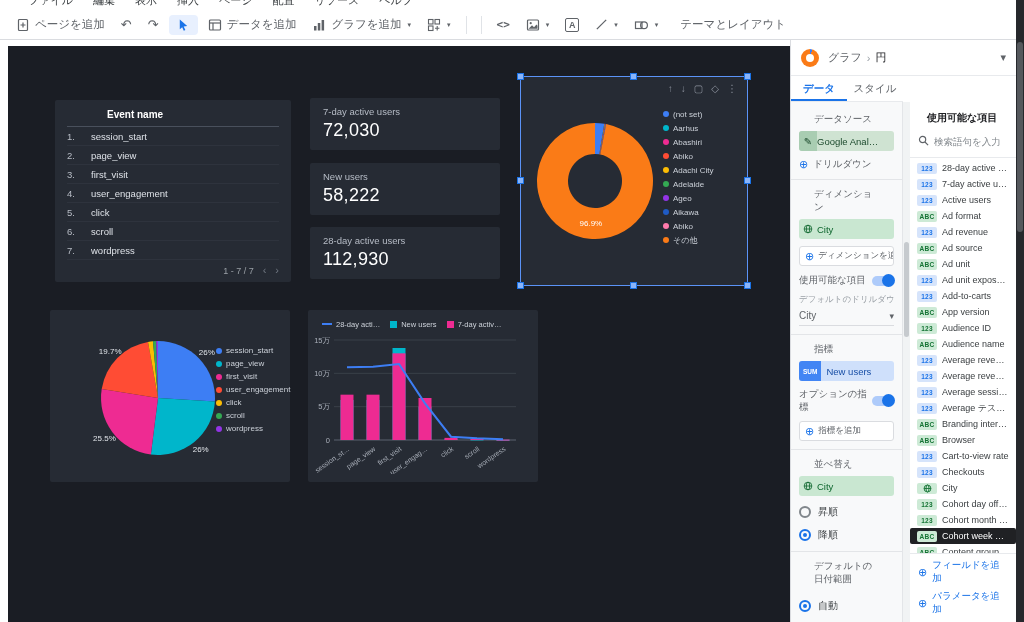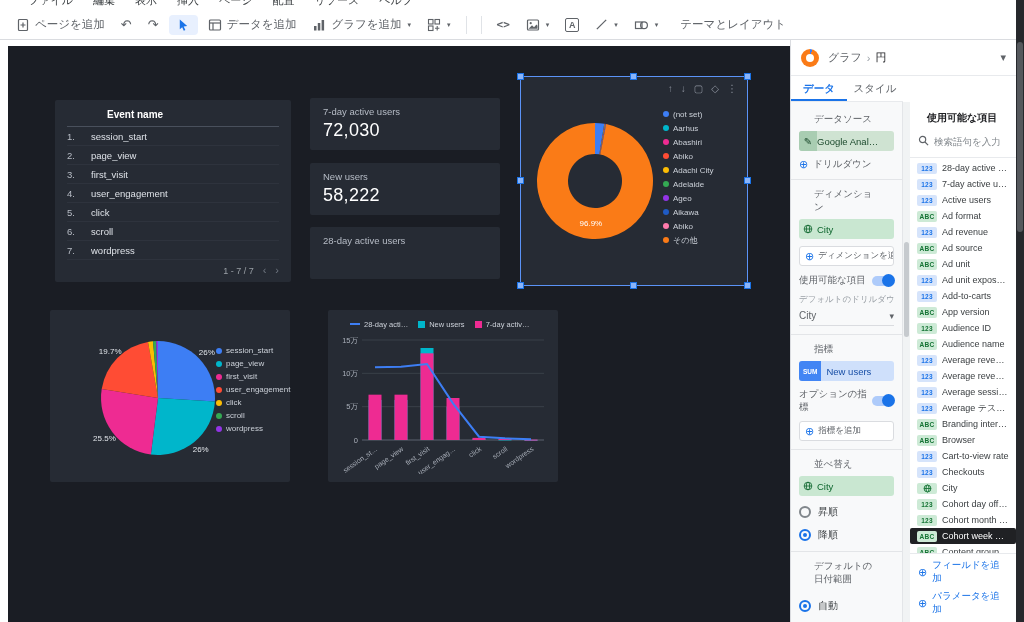--- a/index.html
+++ b/index.html
@@ -60,21 +60,21 @@
   .lg-marker{flex:none;display:inline-block}
   .lg-label{font-size:8px;color:#ccd1d9;white-space:nowrap}
 
   
   .pie-card{left:42px;top:264px;width:240px;height:172px}
   .pie-svg{position:absolute;left:0;top:4px}
   .pie-lg{left:166px;top:34px}
   .pie-lg .lg-item{height:13px}
 
   
-  .combo-card{left:320px;top:264px;width:230px;height:172px;padding:6px 8px}
+  .combo-card{left:300px;top:264px;width:230px;height:172px;padding:6px 0}
   .combo-lg{display:flex;gap:10px;margin:2px 0 2px 14px}
   .combo-lg .lg-item{height:12px}
   .combo-lg .lg-label{font-size:7.5px}
 
   
   .rightpane{position:absolute;left:790px;top:0;width:226px;bottom:0;background:#fff;border-left:1px solid #dadce0}
   .rp-header{height:36px;display:flex;align-items:center;padding:0 10px;border-bottom:1px solid #e8eaed}
   .donut-mini{width:18px;height:18px;border-radius:50%;background:conic-gradient(#3d7ef4 0 14deg,#fa7b17 14deg 360deg);display:flex;align-items:center;justify-content:center;margin-right:9px;flex:none}
   .donut-mini .hole{width:8px;height:8px;border-radius:50%;background:#fff}
   .bc-type{font-size:11px;color:#5f6368}
@@ -294,20 +294,21 @@
       <div class="card sc sc1">
         <div class="sc-label">7-day active users</div>
         <div class="sc-value">72,030</div>
       </div>
       <div class="card sc sc2">
         <div class="sc-label">New users</div>
         <div class="sc-value">58,222</div>
       </div>
       <div class="card sc sc3">
         <div class="sc-label">28-day active users</div>
+        <div class="sc-value">112,930</div>
       </div>
 
       <div class="card donut-card">
         <div class="sel-toolbar">
           <span>↑</span>
           <span>↓</span>
           <span>▢</span>
           <span>◇</span>
           <span>⋮</span>
         </div>

